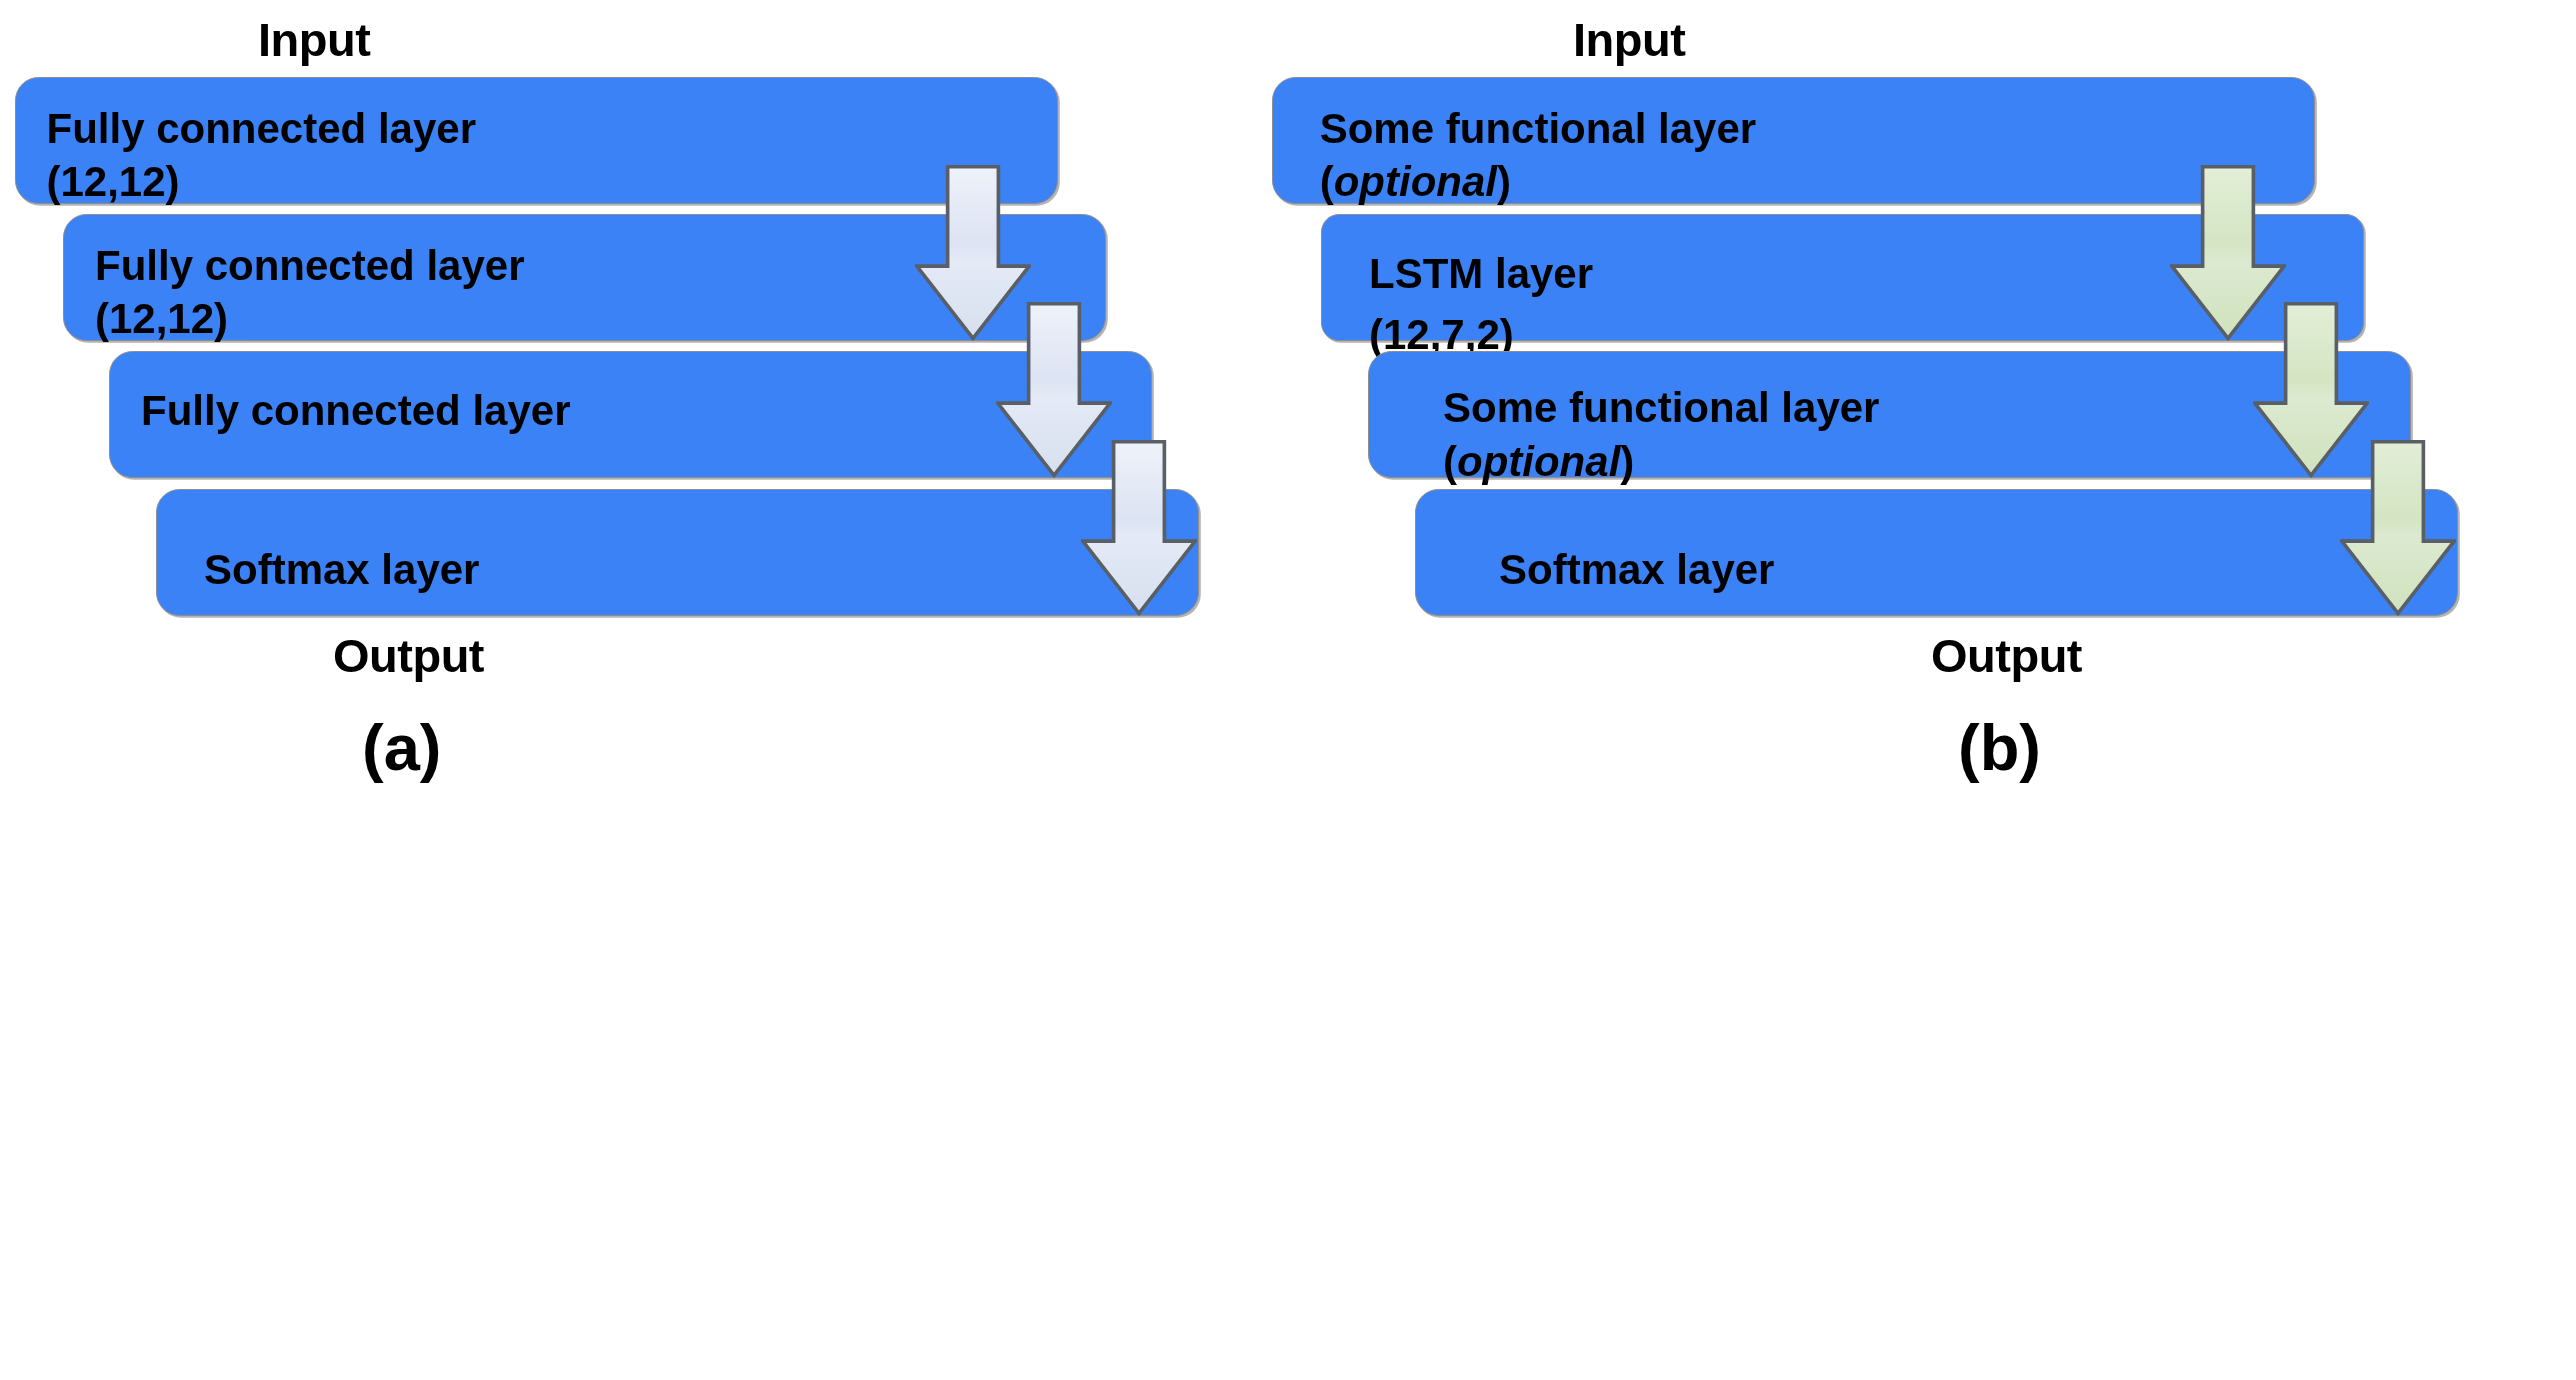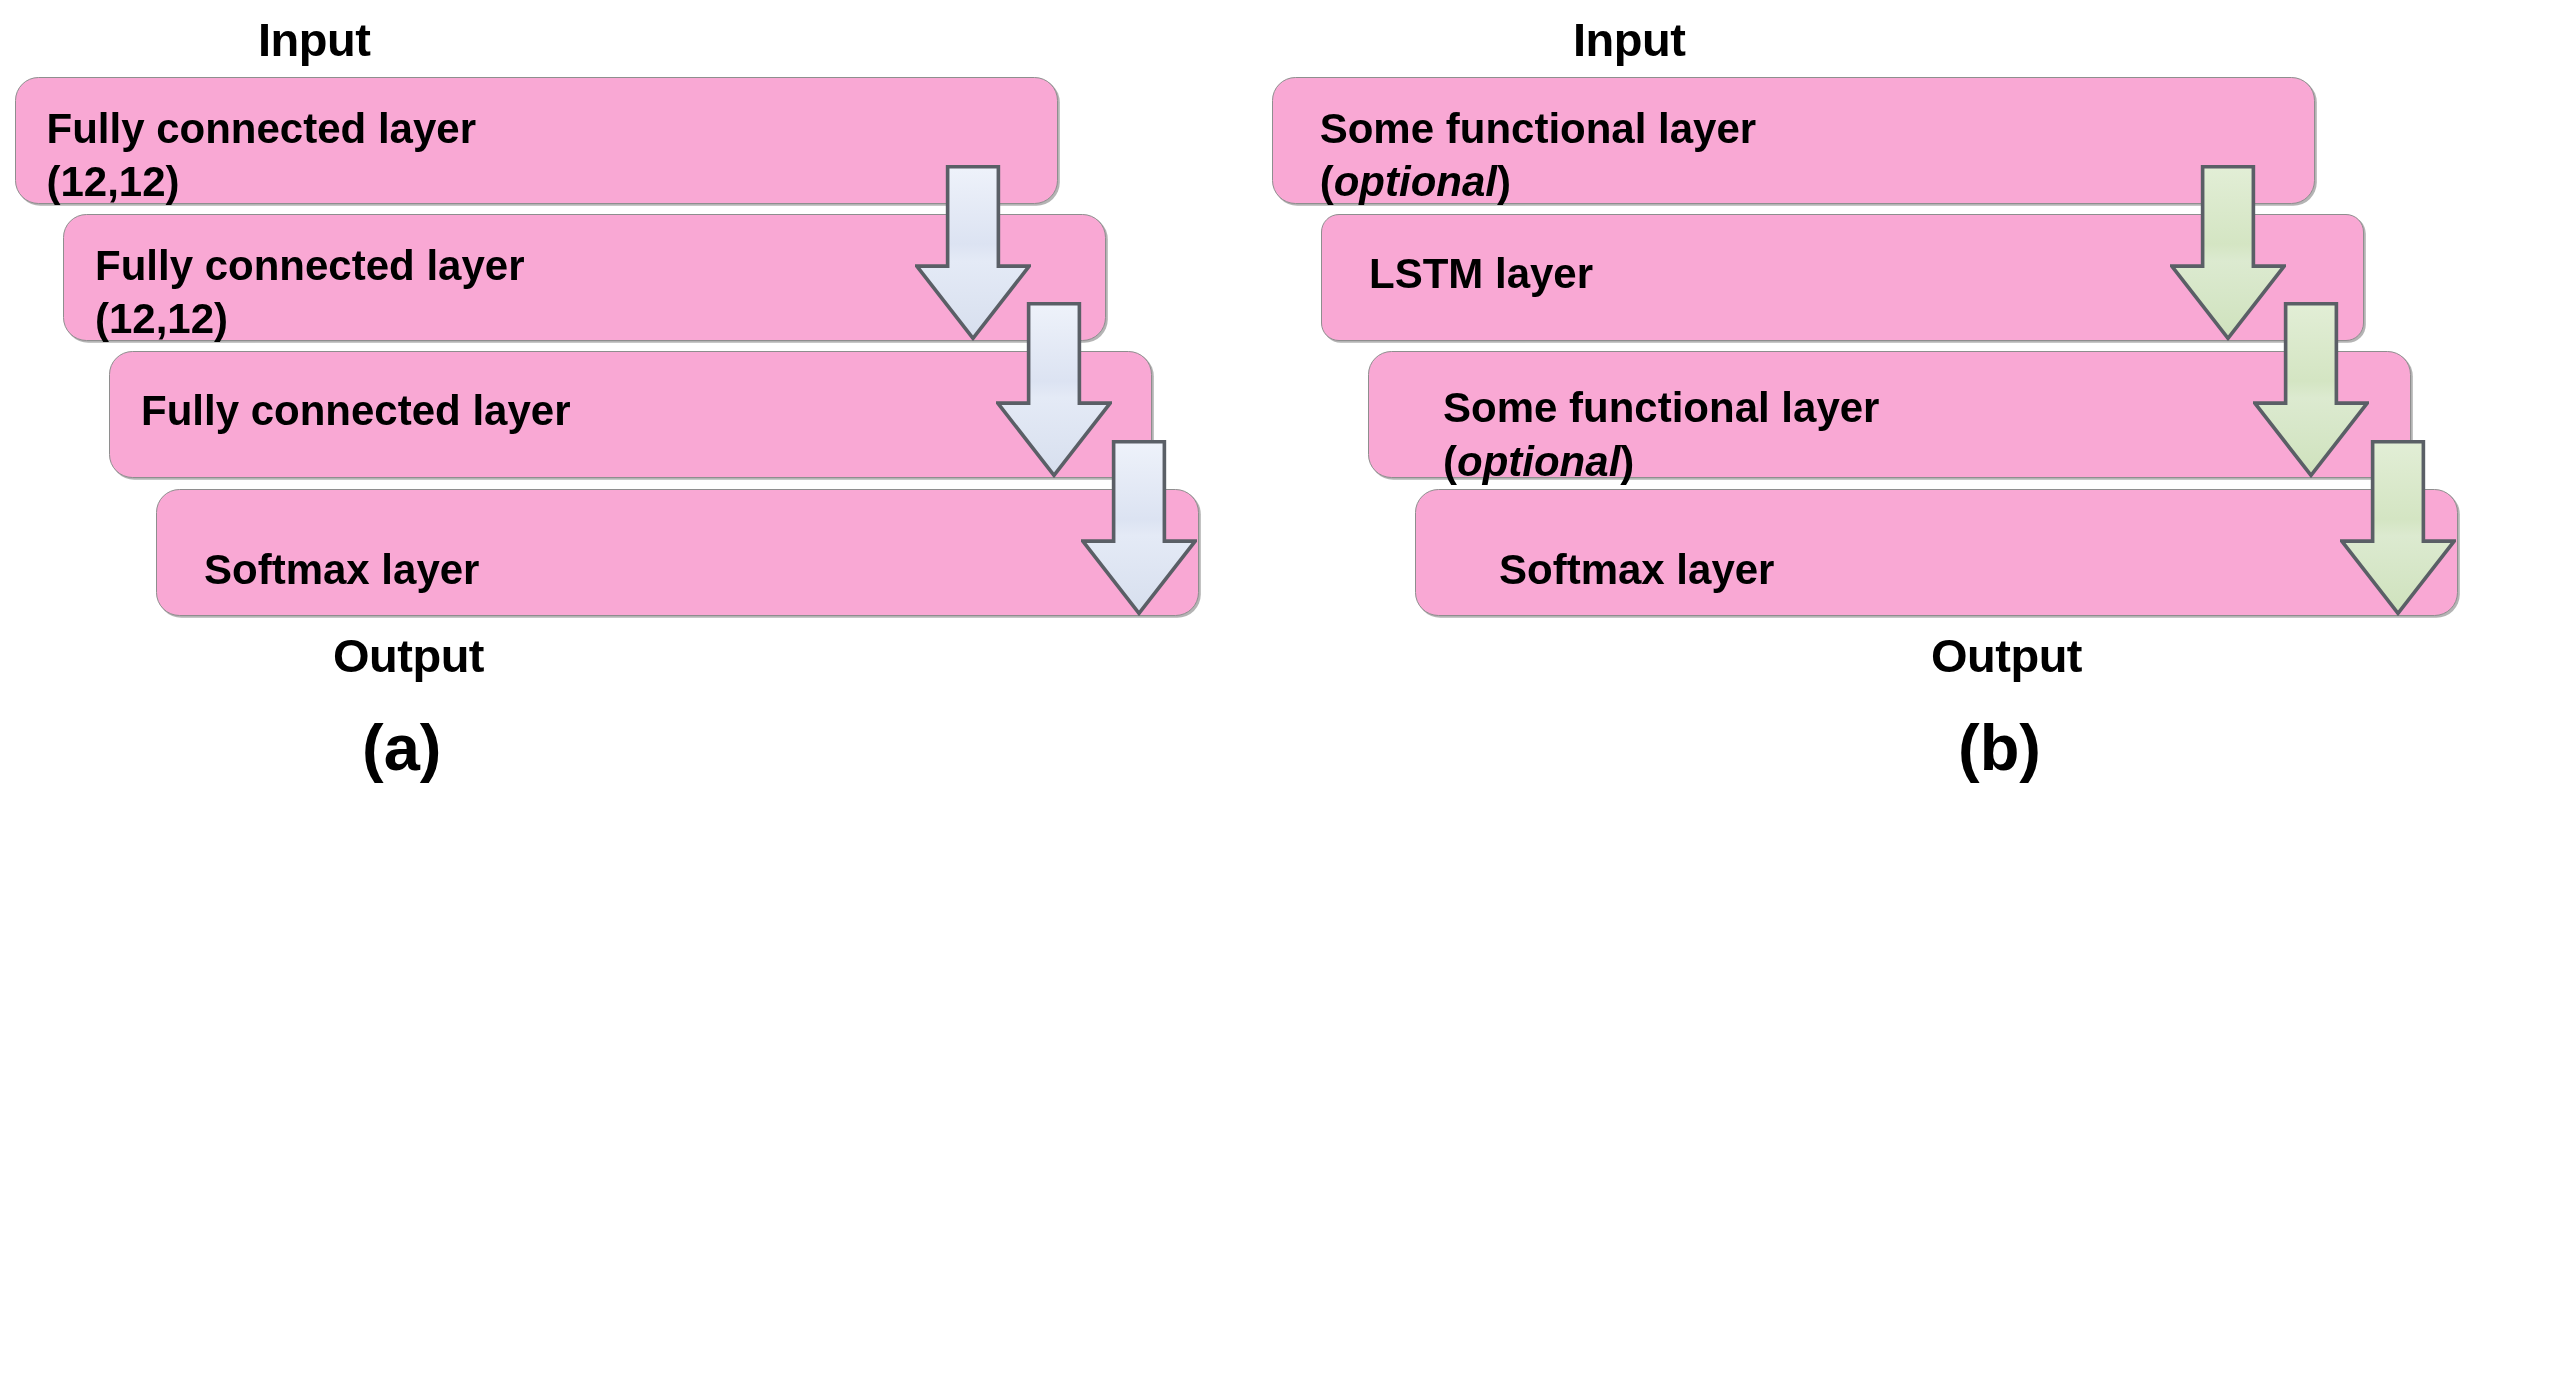--- a/index.html
+++ b/index.html
@@ -45,21 +45,21 @@
     font-weight: bold;
     line-height: 1;
     white-space: nowrap;
     color: #000;
   }
 
   
   .layer-box {
     position: absolute;
     box-sizing: border-box;
-    background: #f9a8d4;
+    background: #3b82f6;
     border: 1.8px solid #8e8e8e;
     border-radius: 23.5px;
     box-shadow: 1.8px 1.8px 0 0 #b4b4b4;
     padding: 23.5px 0 0 31px;
   }
   .layer-line {
     font-size: 42px;
     font-weight: bold;
     line-height: 1.28;
     white-space: nowrap;
@@ -157,20 +157,21 @@
 
     <div class="io-label" style="left:285px; top:16.3px;">Input</div>
 
     <div class="layer-box" style="left:-16.3px; top:77px; width:1043px; height:127px; padding-left:47px;">
       <div class="layer-line">Some functional layer</div>
       <div class="layer-line"><span>(</span><em>optional</em><span>)</span></div>
     </div>
 
     <div class="layer-box" style="left:33px; top:214px; width:1043px; height:127px; padding-left:47px;border-radius:18px;">
       <div class="layer-line spaced">LSTM layer</div>
+      <div class="layer-line">(12,7,2)</div>
     </div>
 
     <div class="layer-box" style="left:80px; top:351px; width:1043px; height:127px; padding-top:29px; padding-left:74px;">
       <div class="layer-line">Some functional layer</div>
       <div class="layer-line"><span>(</span><em>optional</em><span>)</span></div>
     </div>
 
     <div class="layer-box" style="left:127px; top:489px; width:1043px; height:127px; padding-top:53px; padding-left:83px;">
       <div class="layer-line">Softmax layer</div>
     </div>

